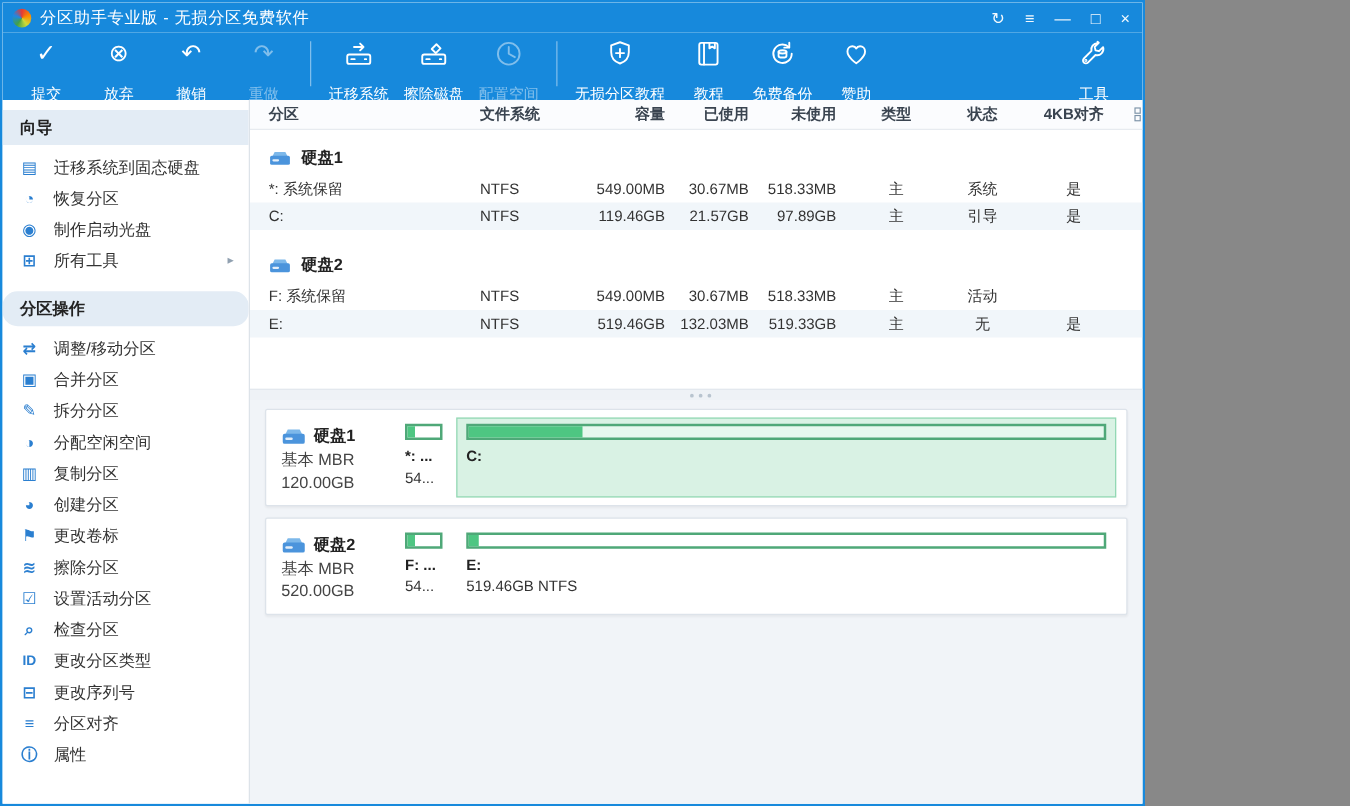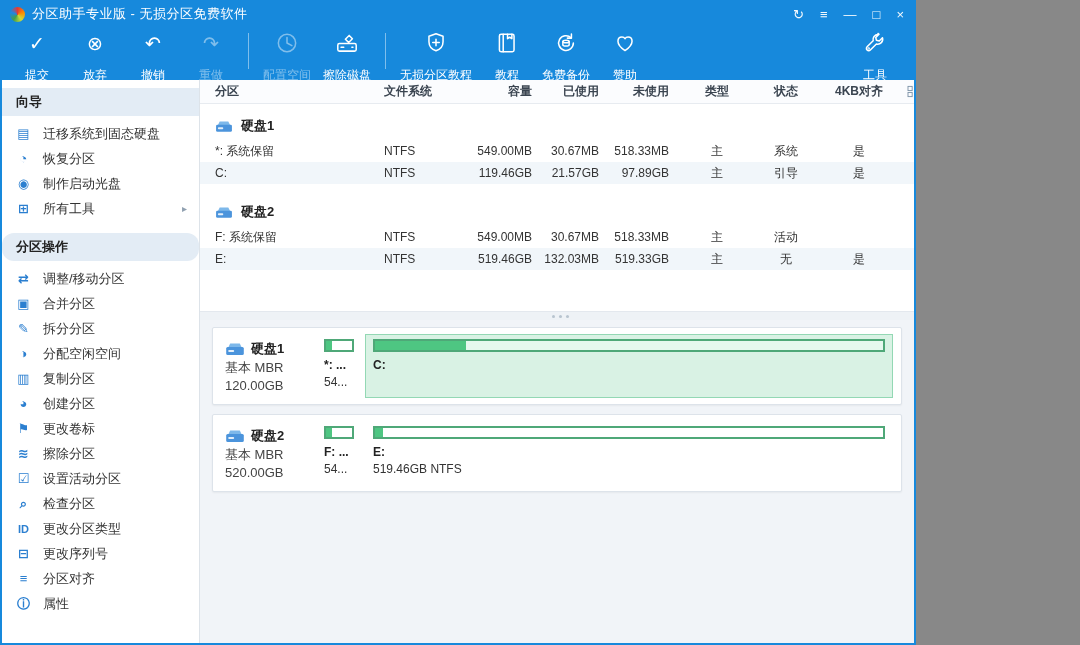--- a/index.html
+++ b/index.html
@@ -121,38 +121,48 @@
     </div>
     <div class="tb-item">
       <span class="tb-icon">↶</span>
       <span class="tb-label">撤销</span>
     </div>
     <div class="tb-item disabled">
       <span class="tb-icon">↷</span>
       <span class="tb-label">重做</span>
     </div>
     <div class="tb-sep"></div>
-    <div class="tb-item disabled">
-      <span class="tb-icon">
-        <svg width="26" height="26" viewBox="0 0 24 24">
-            <circle cx="12" cy="12" r="8"></circle>
-            <path d="M12 7v5l4.5 2.5"></path>
-          </svg>
-      </span>
-      <span class="tb-label">配置空间</span>
+    <div class="tb-item">
+      <span class="tb-icon">
+        <svg width="26" height="26" viewBox="0 0 24 24">
+            <rect x="3.5" y="12.5" width="17" height="7" rx="1.5"></rect>
+            <path d="M6.5 16h2.5M16.5 16h1"></path>
+            <path d="M8.5 7h7m0 0L13 4.5M15.5 7L13 9.5"></path>
+          </svg>
+      </span>
+      <span class="tb-label">迁移系统</span>
     </div>
     <div class="tb-item">
       <span class="tb-icon">
         <svg width="26" height="26" viewBox="0 0 24 24">
             <rect x="3.5" y="12.5" width="17" height="7" rx="1.5"></rect>
             <path d="M6.5 16h2.5M16.5 16h1"></path>
             <path d="M10.5 8.5l3.5-3.5 3 3-3.5 3.5z"></path>
           </svg>
       </span>
       <span class="tb-label">擦除磁盘</span>
+    </div>
+    <div class="tb-item disabled">
+      <span class="tb-icon">
+        <svg width="26" height="26" viewBox="0 0 24 24">
+            <circle cx="12" cy="12" r="8"></circle>
+            <path d="M12 7v5l4.5 2.5"></path>
+          </svg>
+      </span>
+      <span class="tb-label">配置空间</span>
     </div>
     <div class="tb-sep"></div>
     <div class="tb-item">
       <span class="tb-icon">
         <svg width="26" height="26" viewBox="0 0 24 24">
             <path d="M12 3.5l6.5 2.3v5c0 4.2-2.9 7.1-6.5 8.4-3.6-1.3-6.5-4.2-6.5-8.4v-5z"></path>
             <path d="M12 8.5v6M9 11.5h6"></path>
           </svg>
       </span>
       <span class="tb-label">无损分区教程</span>

